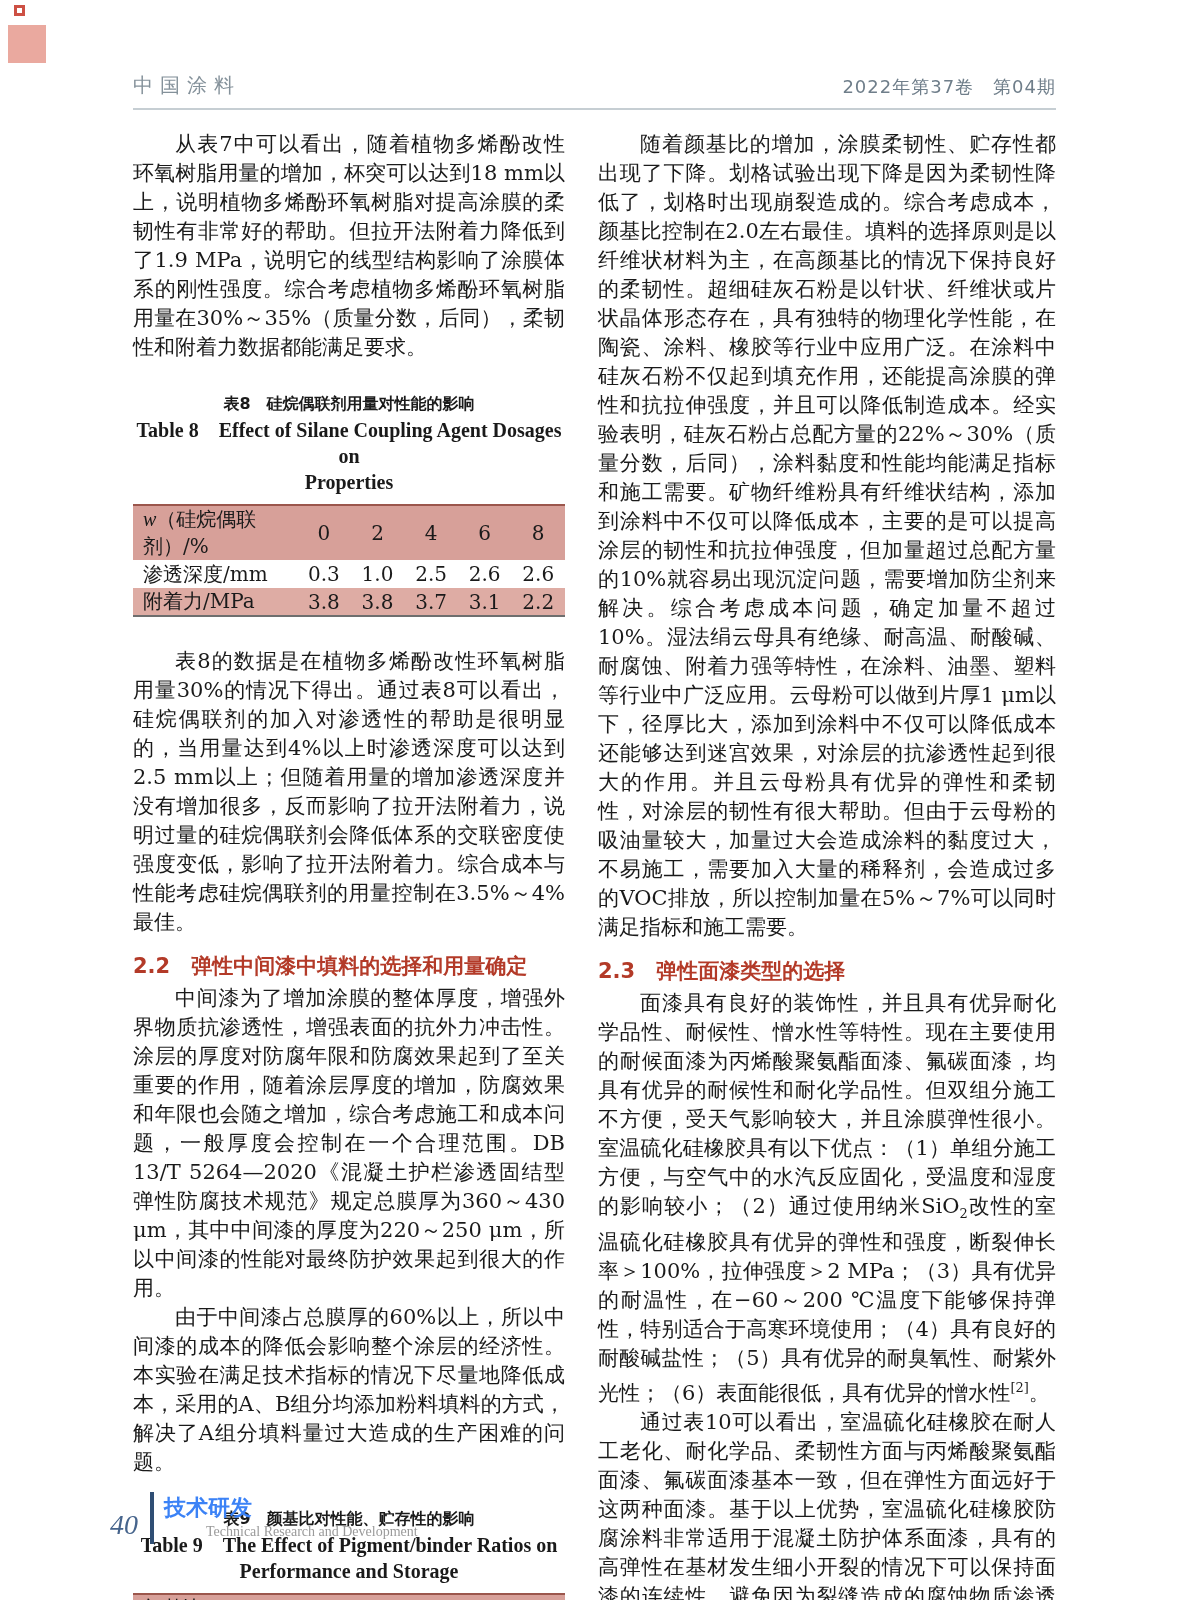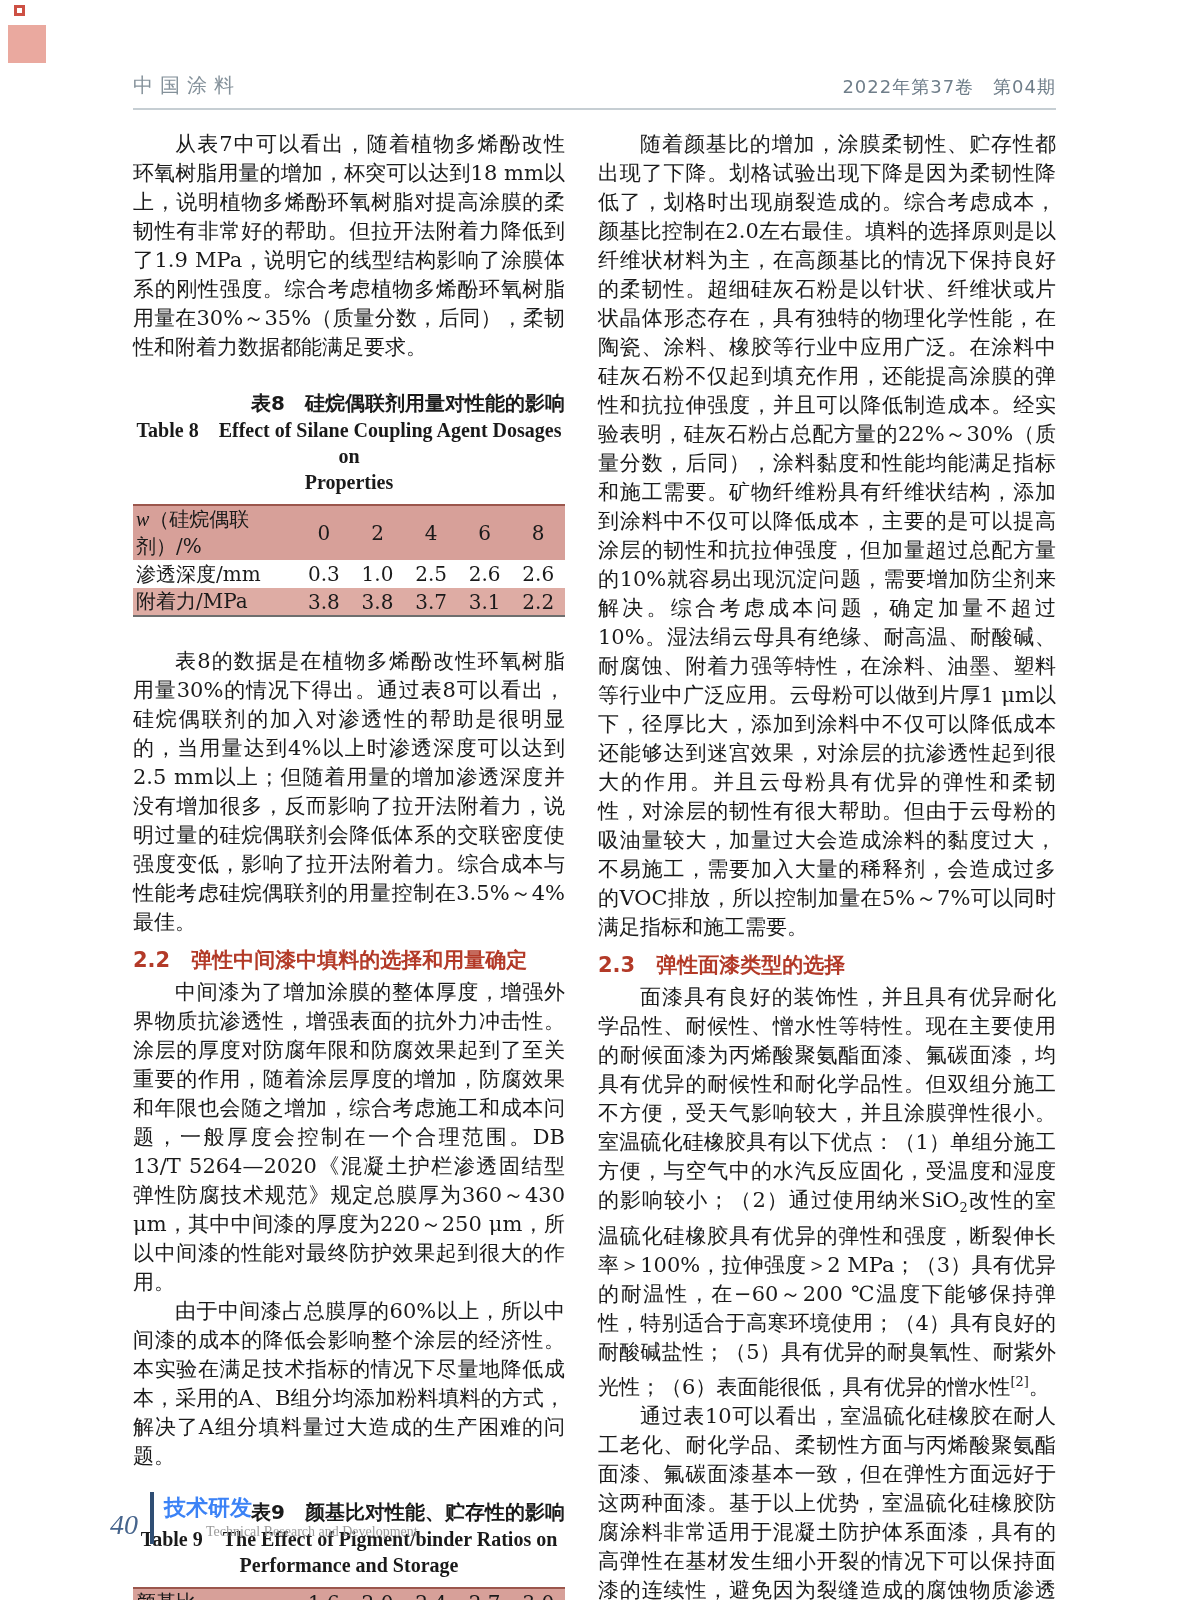--- a/index.html
+++ b/index.html
@@ -31,33 +31,33 @@
   .col-left  { width: 432px; }
   .col-right { width: 458px; }
 
   .para { font-size: 21px; line-height: 29px; text-align: justify; text-indent: 2em; }
   .para sub { font-size: 13px; }
   .para sup { font-size: 13px; }
 
   .sec-heading {
     font-family: "DejaVu Sans", "Liberation Sans", sans-serif;
     font-weight: bold; font-size: 21px; color: #b33a28;
-    line-height: 30px; margin: 8px 0 3px;
+    line-height: 30px; margin: 14px 0 3px;
   }
 
   .table-block { margin-top: 28px; margin-bottom: 30px; }
-  .cap-cn { text-align: right; font-family: "DejaVu Sans", "Liberation Sans", sans-serif; font-weight: bold; font-size: 20px; line-height: 27px; }
+  .cap-cn { text-align: center; font-family: "DejaVu Sans", "Liberation Sans", sans-serif; font-weight: bold; font-size: 16px; line-height: 27px; }
   .cap-en { text-align: center; font-family: "Liberation Serif", "DejaVu Serif", serif; font-weight: bold; font-size: 20px; line-height: 26px; }
 
   table.data {
     width: 100%; border-collapse: collapse; margin-top: 9px; font-size: 20px;
     border-top: 2px solid #9b564c; border-bottom: 2px solid #6e6e6e;
   }
   table.data td { height: 28px; vertical-align: middle; }
-  .t-label { text-align: left; padding-left: 3px; width: 38%; }
+  .t-label { text-align: left; padding-left: 10px; width: 38%; }
   .t-label i { font-family: "Liberation Serif", serif; }
   .t-val { text-align: center; width: 12.4%; }
   .row-pink  { background: #d7a099; }
   .row-pink2 { background: #deaca4; }
   .row-white { background: #ffffff; }
 
   
   .footer { position: absolute; left: 110px; top: 1492px; display: flex; height: 52px; }
   .page-num { font-family: "Liberation Serif", "DejaVu Serif", serif; font-size: 28px; color: #46648c; align-self: flex-end; margin: 0 12px 4px 0; line-height: 30px; font-style: italic; }
   .footer-bar { width: 4px; background: #2f4e74; margin-right: 10px; }

